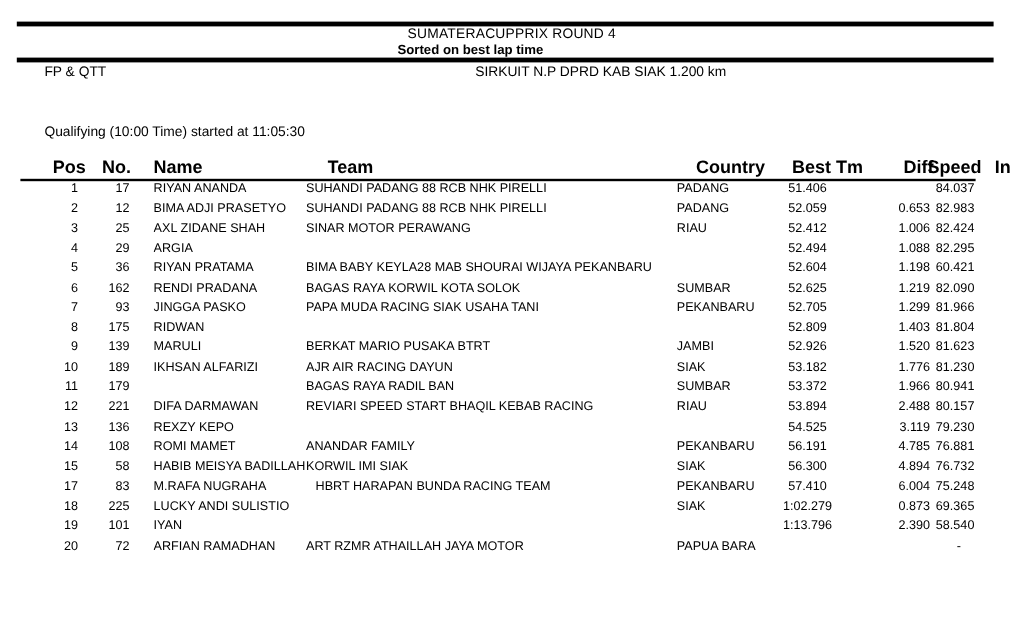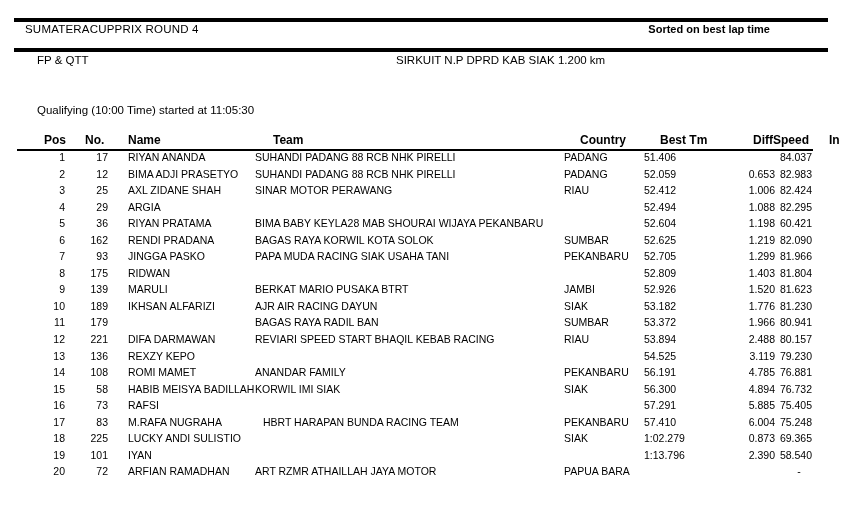--- a/index.html
+++ b/index.html
@@ -33,21 +33,23 @@
   #rule-top    { top: 18px; }
   #rule-below-title { top: 48px; }
 
   .title-band {
     position: absolute;
     left: 14px;
     top: 23px;
     width: 814px;
     height: 25px;
     display: flex;
+    align-items: center;
     justify-content: space-between;
+    flex-direction: column;
   }
   .meet-title {
     font-size: 11.5px;
     letter-spacing: .2px;
     padding-left: 11px;
     white-space: nowrap;
   }
   .sorted-note {
     font-size: 11px;
     font-weight: bold;
@@ -77,21 +79,21 @@
     position: absolute;
     left: 14px;
     top: 132px;
     width: 814px;
     font-size: 10.5px;
   }
   .thead {
     position: relative;
     height: 17px;
     font-weight: bold;
-    font-size: 12px;
+    font-size: 15px;
   }
   .rule-head {
     position: absolute;
     left: 17px;
     top: 149px;
     width: 796px;
     height: 2px;
     background: #000000;
   }
 
@@ -106,21 +108,21 @@
     overflow: hidden;
     line-height: 16px;
   }
 
   
   .c-pos     { left: 17px;  width: 34px; text-align: right; }
   .c-no      { left: 60px;  width: 34px; text-align: right; }
   .c-name    { left: 114px; width: 152px; text-align: left; }
   .c-team    { left: 241px; width: 310px; text-align: left; }
   .c-country { left: 550px; width: 92px; text-align: left; }
-  .c-best    { left: 630px; width: 58px; text-align: left; }
+  .c-best    { left: 630px; width: 58px; text-align: center; }
   .c-diff    { left: 700px; width: 46px; text-align: right; padding-left: 15px; }
   .c-speed   { left: 752px; width: 46px; text-align: right; }
   .c-in      { left: 805px; width: 24px; text-align: right; }
 
   
   .thead .c-pos     { left: 30px; width: 30px; text-align: left; }
   .thead .c-no      { left: 71px; width: 30px; text-align: left; }
   .thead .c-name    { left: 114px; }
   .thead .c-team    { left: 259px; }
   .thead .c-country { left: 566px; }
@@ -333,31 +335,20 @@
           <span class="c c-no">58</span>
           <span class="c c-name">HABIB MEISYA BADILLAH</span>
           <span class="c c-team">KORWIL IMI SIAK</span>
           <span class="c c-country">SIAK</span>
           <span class="c c-best">56.300</span>
           <span class="c c-diff">4.894</span>
           <span class="c c-speed">76.732</span>
           <span class="c c-in"></span>
         </div>
         <div class="row">
-          <span class="c c-pos">16</span>
-          <span class="c c-no">73</span>
-          <span class="c c-name">RAFSI</span>
-          <span class="c c-team"></span>
-          <span class="c c-country"></span>
-          <span class="c c-best">57.291</span>
-          <span class="c c-diff">5.885</span>
-          <span class="c c-speed">75.405</span>
-          <span class="c c-in"></span>
-        </div>
-        <div class="row">
           <span class="c c-pos">17</span>
           <span class="c c-no">83</span>
           <span class="c c-team team-indent">HBRT HARAPAN BUNDA RACING TEAM</span>
           <span class="c c-name">M.RAFA NUGRAHA</span>
           <span class="c c-country">PEKANBARU</span>
           <span class="c c-best">57.410</span>
           <span class="c c-diff">6.004</span>
           <span class="c c-speed">75.248</span>
           <span class="c c-in"></span>
         </div>

